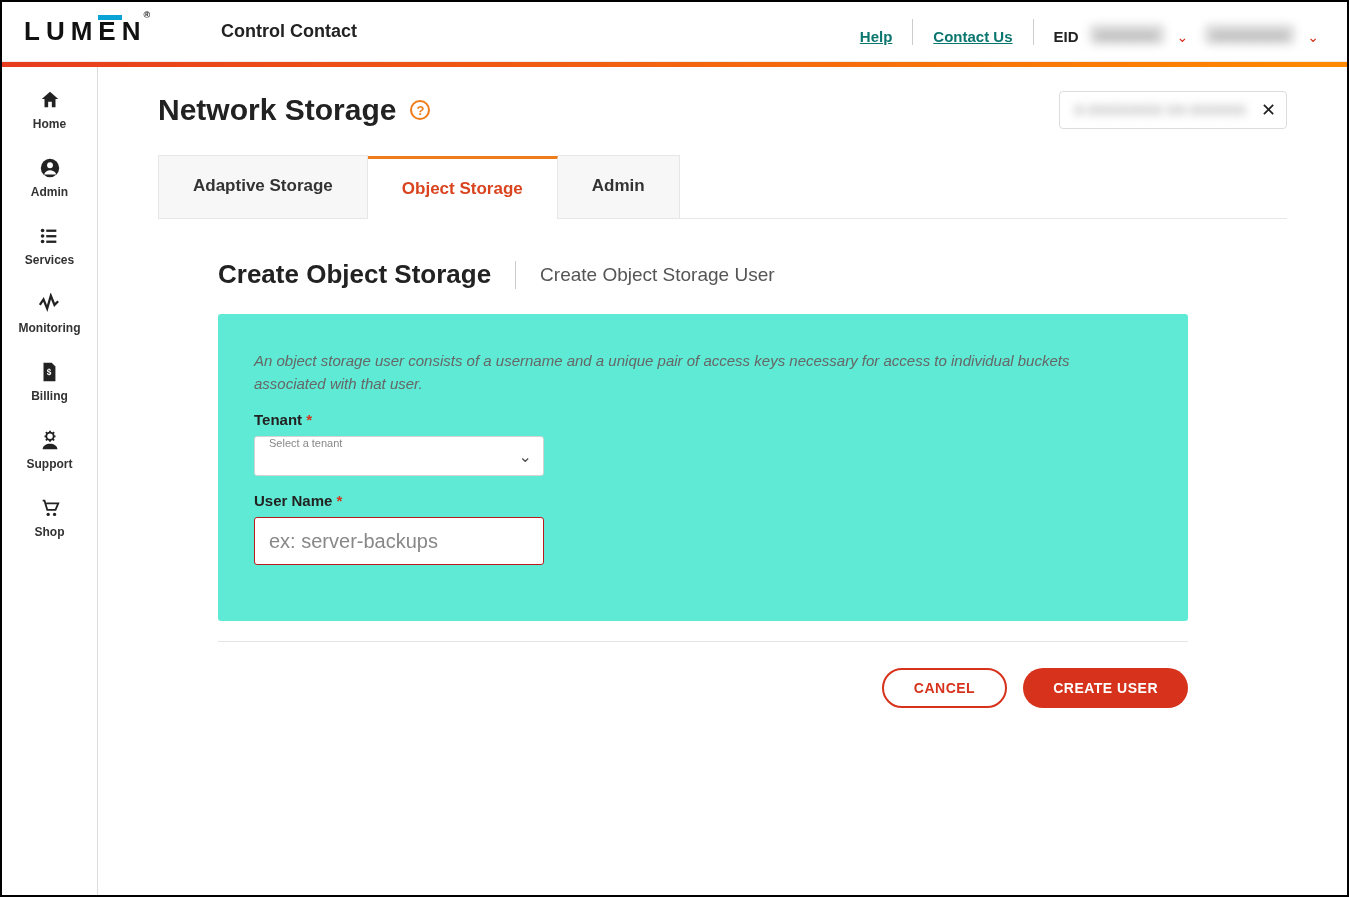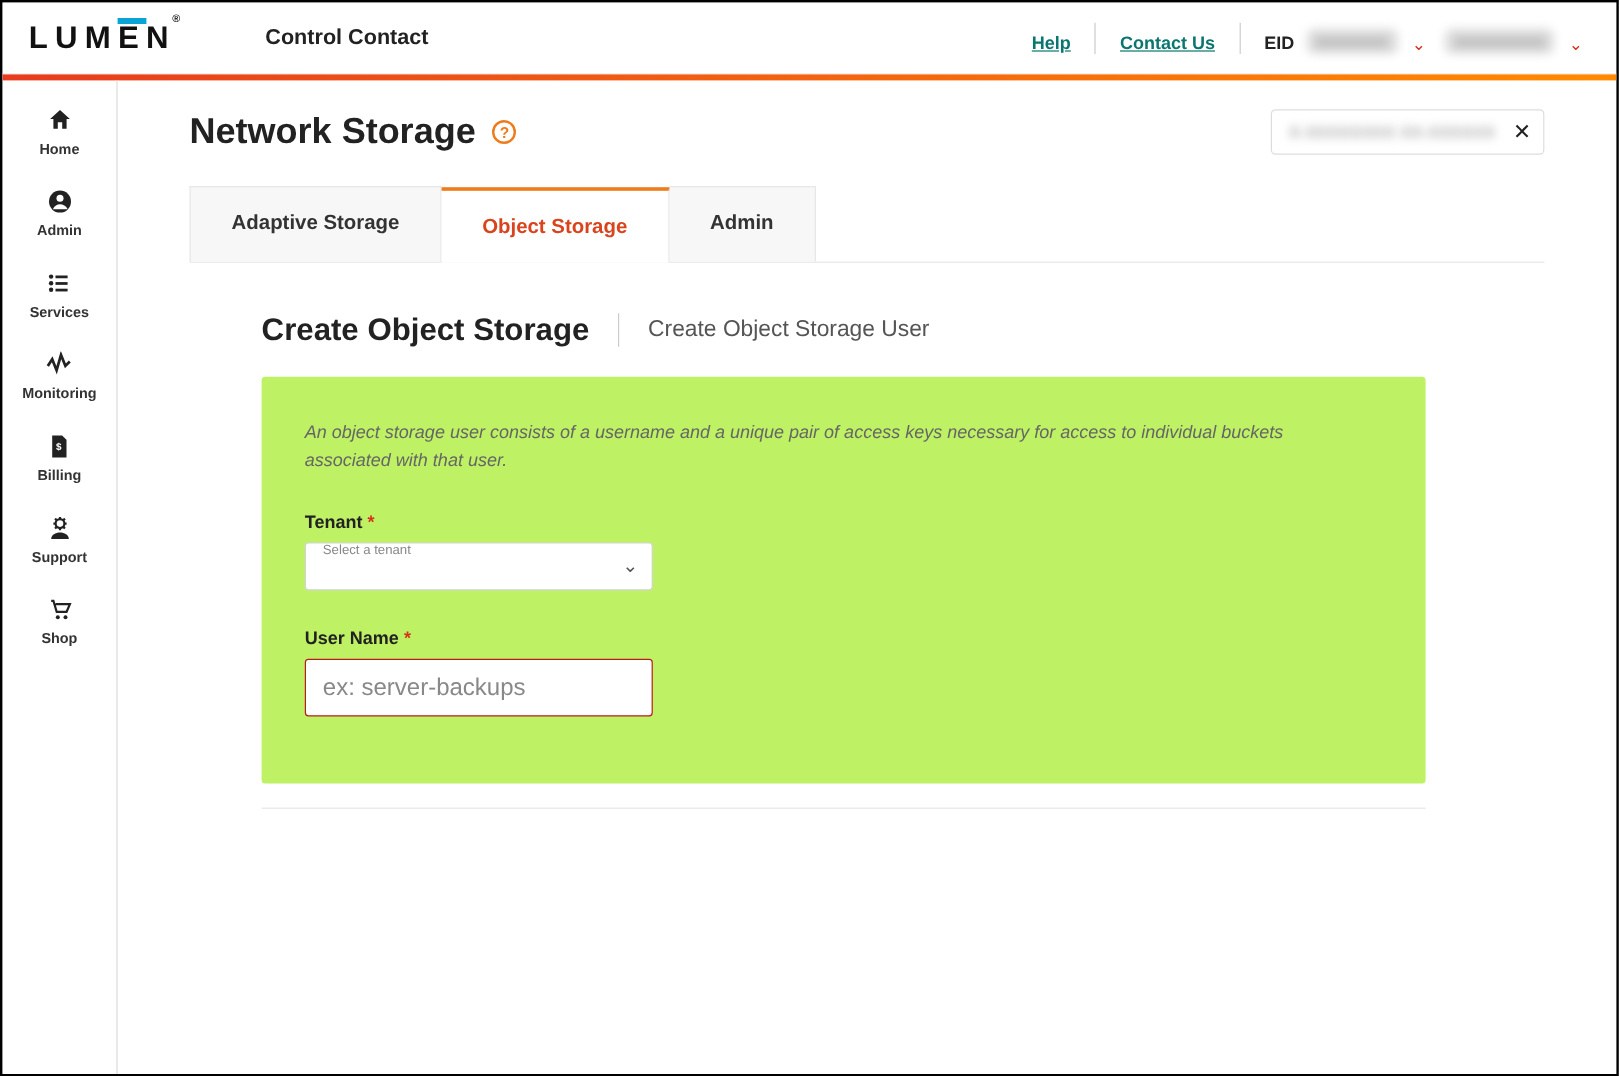--- a/index.html
+++ b/index.html
@@ -36,23 +36,23 @@
   .tab { padding: 20px 34px; font-size: 17px; font-weight:700; color:#333; background:#f7f7f7; border:1px solid #e7e7e7; border-bottom:none; cursor:pointer; }
   .tab + .tab { border-left:none; }
   .tab.active { background:#fff; color:#d9431e; border-top: 3px solid #ef7c1a; position:relative; top:1px; }
 
   .content { padding: 40px 0 0 60px; }
   .subhead-row { display:flex; align-items:center; gap: 24px; }
   .subhead-row h2 { font-size: 26px; font-weight:800; color:#222; }
   .subhead-div { width:1px; height:28px; background:#ccc; }
   .sub-desc { font-size:19px; color:#555; }
 
-  .form-card { background:#bef264; margin-top: 24px; border-radius:3px; padding: 36px 36px 56px 36px; max-width: 970px; }
+  .form-card { background:#5eead4; margin-top: 24px; border-radius:3px; padding: 36px 36px 56px 36px; max-width: 970px; }
   .form-help { font-style: italic; color:#666; font-size:15px; line-height:1.5; max-width: 840px; }
-  .field-label { font-weight:700; font-size:15px; margin-top: 32px; display:block; }
+  .field-label { font-weight:700; font-size:15px; margin-top: 16px; display:block; }
   .req { color:#d6321c; }
   .select-wrap { position:relative; width: 290px; margin-top:8px; }
   .select-wrap select, .select-wrap .fake-select { width:100%; height:40px; border:1px solid #d3d3d3; border-radius:3px; background:#fff; padding: 0 36px 0 14px; font-size:11px; color:#888; appearance:none; cursor:pointer; }
   .select-wrap .chev { position:absolute; right:12px; top:50%; transform:translateY(-50%); color:#555; pointer-events:none; font-size: 16px;}
   .text-input { width:290px; height:48px; border:1px solid #b91c1c; border-radius:3px; background:#fff; padding:0 14px; font-size:20px; margin-top:8px; }
   .text-input::placeholder { color:#888; }
 
   .divider { border:none; border-top:1px solid #e5e5e5; margin: 20px 0 0 0; max-width: 970px; }
   .actions { display:flex; justify-content:flex-end; gap:16px; margin-top:26px; max-width:970px; padding-bottom: 40px; }
   .btn { height:40px; padding: 0 30px; border-radius: 22px; font-size:14px; font-weight:800; letter-spacing:0.5px; cursor:pointer; }
@@ -174,15 +174,19 @@
         </div>
 
         <label class="field-label">
           <span>User Name</span> <span class="req">*</span>
         </label>
         <input type="text" class="text-input" placeholder="ex: server-backups" style="">
       </div>
 
       <hr class="divider">
 
+      <div class="actions">
+        <button class="btn btn-outline">CANCEL</button>
+        <button class="btn btn-primary">CREATE USER</button>
+      </div>
     </div>
   </main>
 </div>
 
 </body></html>

